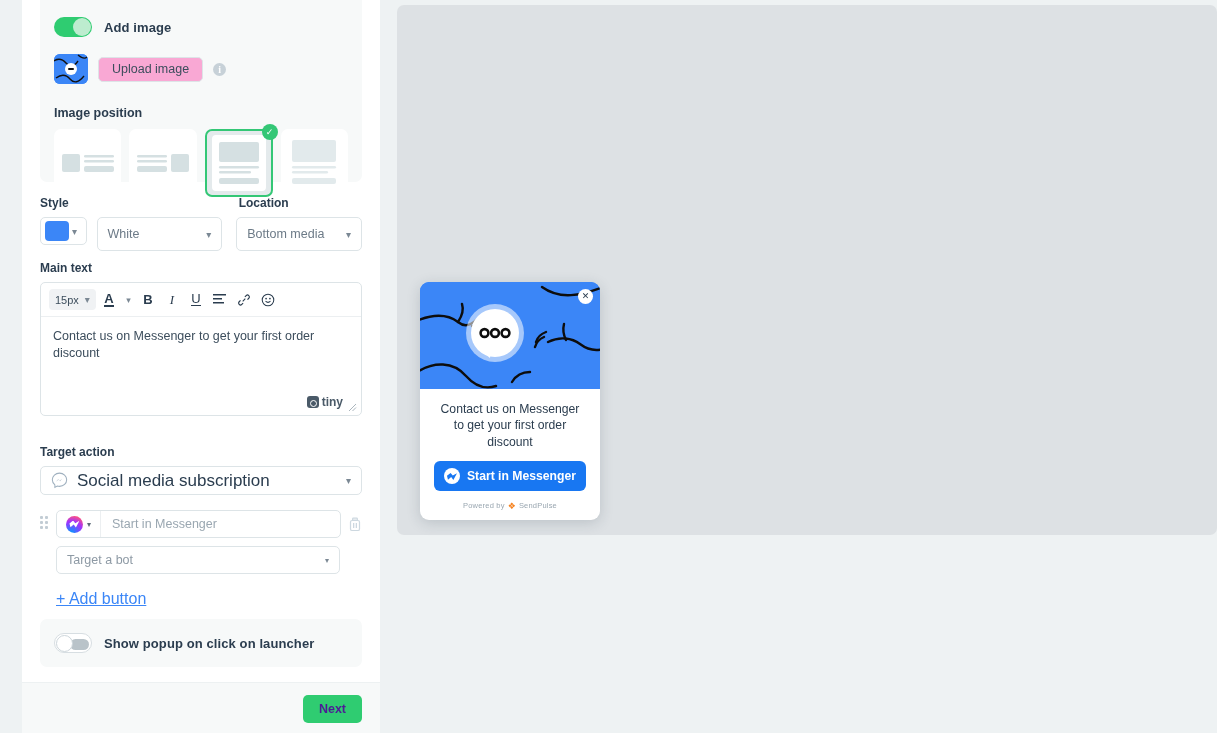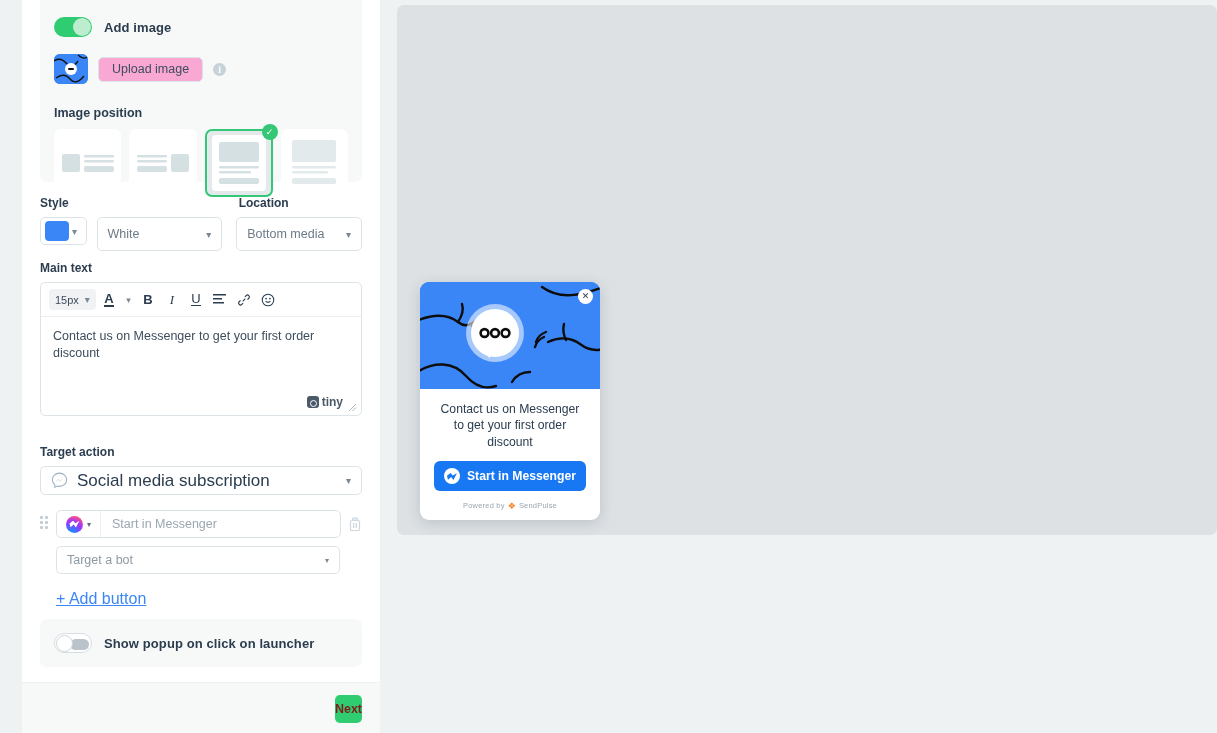--- a/index.html
+++ b/index.html
@@ -178,22 +178,22 @@
     background: #f7f9f9; border-radius: 7px; display: flex; align-items: center;
     gap: 12px; padding: 0 14px;
   }
 
   
   .panel-footer {
     position: absolute; left: 22px; top: 682px; width: 358px; height: 51px;
     background: #f7f9f9; border-top: 1px solid #edf1f2;
   }
   .btn-next {
-    position: absolute; right: 18px; top: 12px; height: 28px; padding: 0 0;
-    background: #2fcc71; color: #7f1d1d; font-size: 12.5px; font-weight: bold;
+    position: absolute; right: 18px; top: 12px; height: 28px; padding: 0 16px;
+    background: #2fcc71; color: #4c1d95; font-size: 12.5px; font-weight: bold;
     border-radius: 5px; display: flex; align-items: center; cursor: pointer;
   }
 
   
   .canvas {
     position: absolute; left: 397px; top: 5px; width: 820px; height: 530px;
     background: #dde1e4; border-radius: 7px;
   }
   .popup {
     position: absolute; left: 23px; top: 277px; width: 180px;

